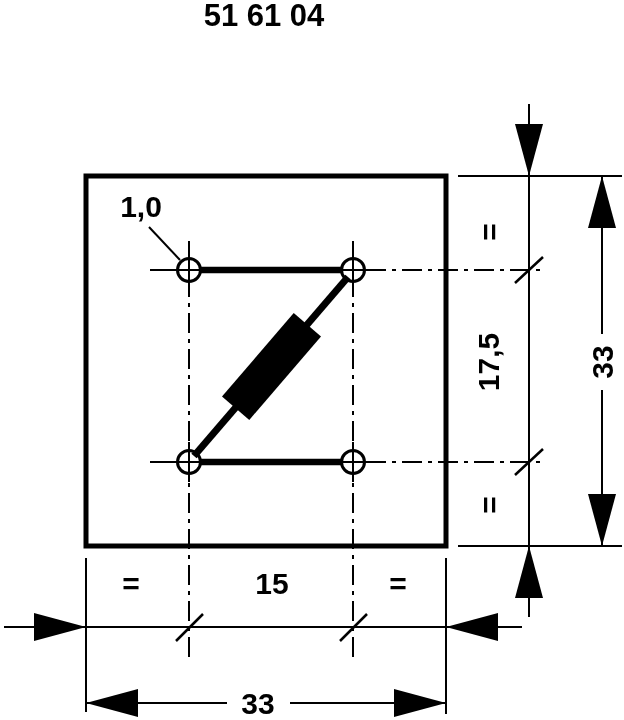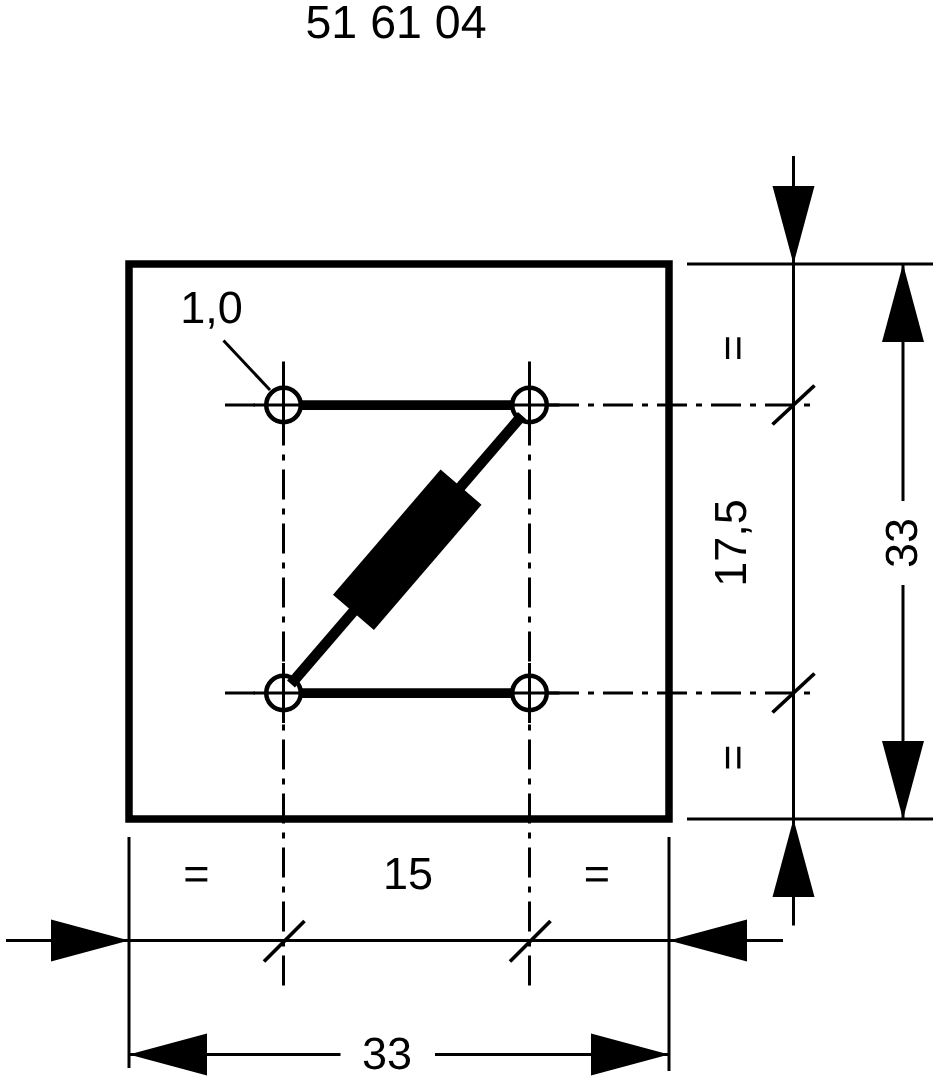--- a/index.html
+++ b/index.html
@@ -1,20 +1,20 @@
 <!DOCTYPE html>
 <html style="--ink: #000000; --bg: #ffffff;"><head>
 <meta charset="utf-8">
 <style>
   :root{
     --ink:#000000;
     --bg:#ffffff;
   }
   html,body{margin:0;padding:0;background:var(--bg);}
-  .stage{position:relative;width:624px;height:720px;background:var(--bg);overflow:hidden;}
+  .stage{position:relative;width:624px;height:720px;background:var(--bg);overflow:hidden;font-weight:bold;}
   svg{display:block;}
   svg text{
     font-family:"Liberation Sans", sans-serif;
     fill:var(--ink);
     text-anchor:middle;
     dominant-baseline:central;
   }
   .t31{font-size:31px;}
   .t30{font-size:30px;}
   .ln{stroke:var(--ink);stroke-width:2;fill:none;stroke-linecap:butt;}

